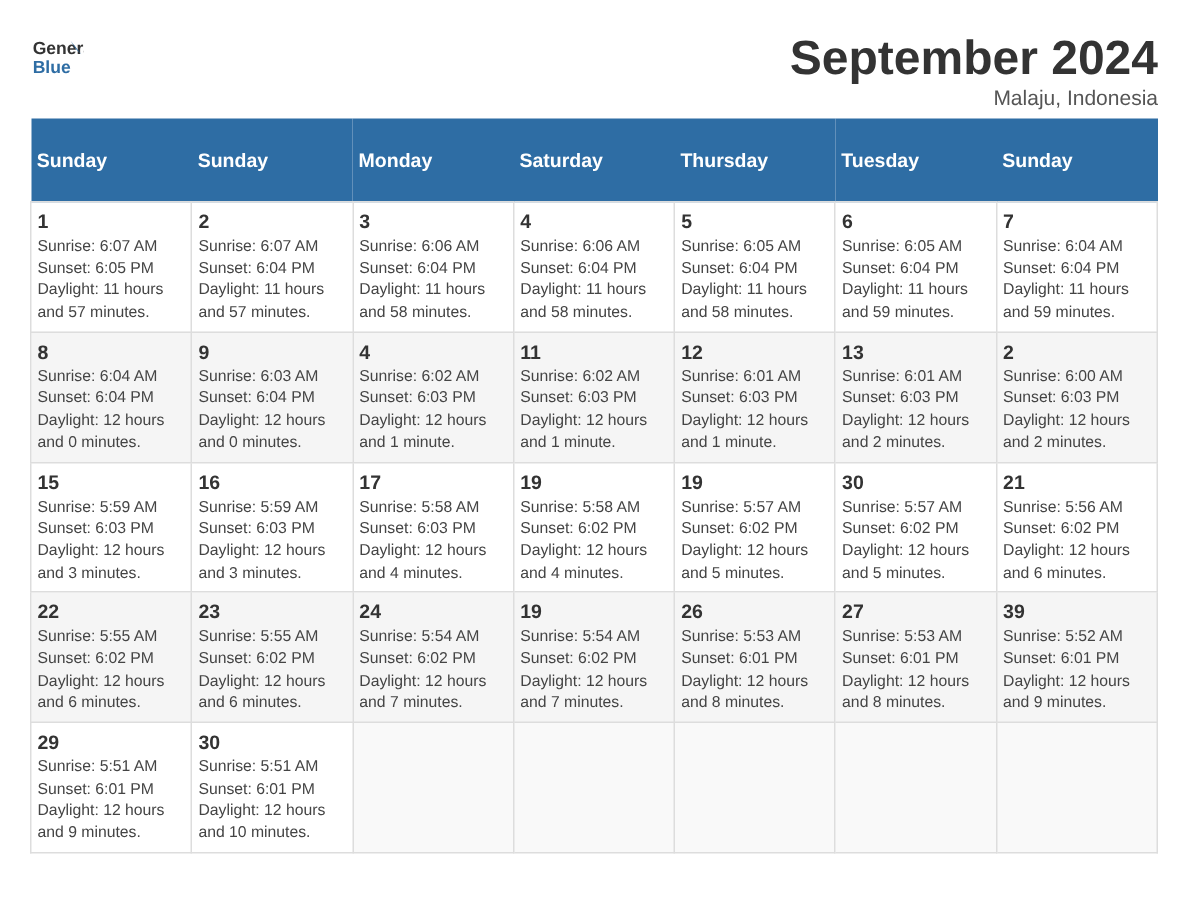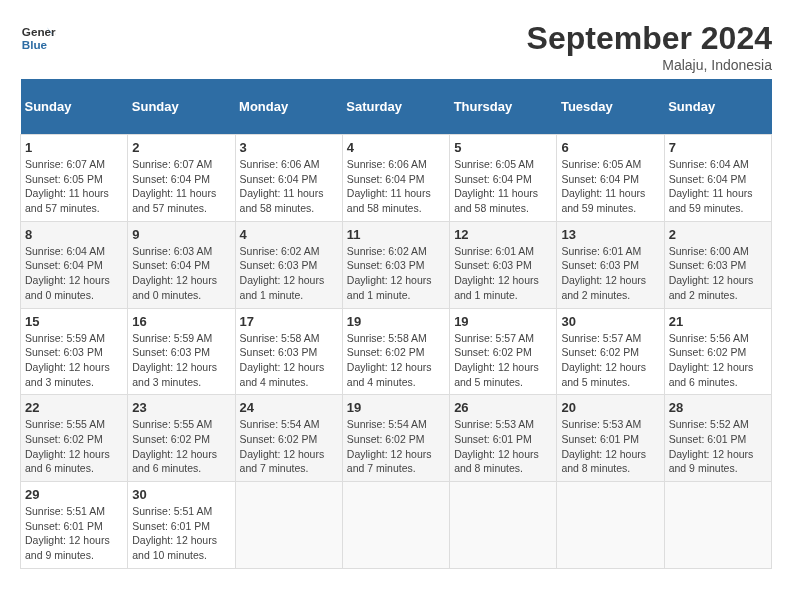--- a/index.html
+++ b/index.html
@@ -212,25 +212,25 @@
       </td>
         <td>
         <span class="day-num">19</span>
         <span class="day-info">Sunrise: 5:54 AM<br>Sunset: 6:02 PM<br>Daylight: 12 hours and 7 minutes.</span>
       </td>
         <td>
         <span class="day-num">26</span>
         <span class="day-info">Sunrise: 5:53 AM<br>Sunset: 6:01 PM<br>Daylight: 12 hours and 8 minutes.</span>
       </td>
         <td>
-        <span class="day-num">20</span>
+        <span class="day-num">27</span>
         <span class="day-info">Sunrise: 5:53 AM<br>Sunset: 6:01 PM<br>Daylight: 12 hours and 8 minutes.</span>
       </td>
         <td>
-        <span class="day-num">28</span>
+        <span class="day-num">39</span>
         <span class="day-info">Sunrise: 5:52 AM<br>Sunset: 6:01 PM<br>Daylight: 12 hours and 9 minutes.</span>
       </td>
       </tr>
       <tr>
         <td>
         <span class="day-num">29</span>
         <span class="day-info">Sunrise: 5:51 AM<br>Sunset: 6:01 PM<br>Daylight: 12 hours and 9 minutes.</span>
       </td>
         <td>
         <span class="day-num">30</span>

